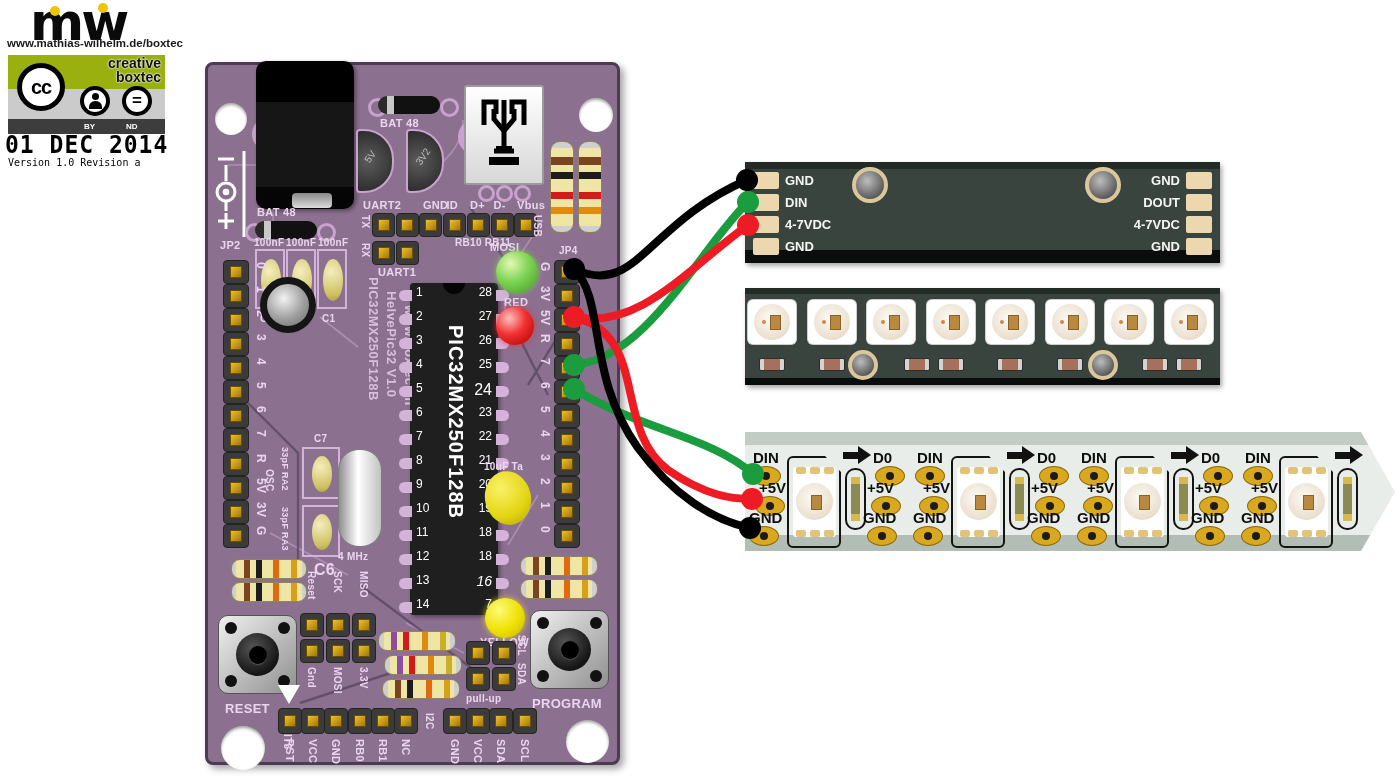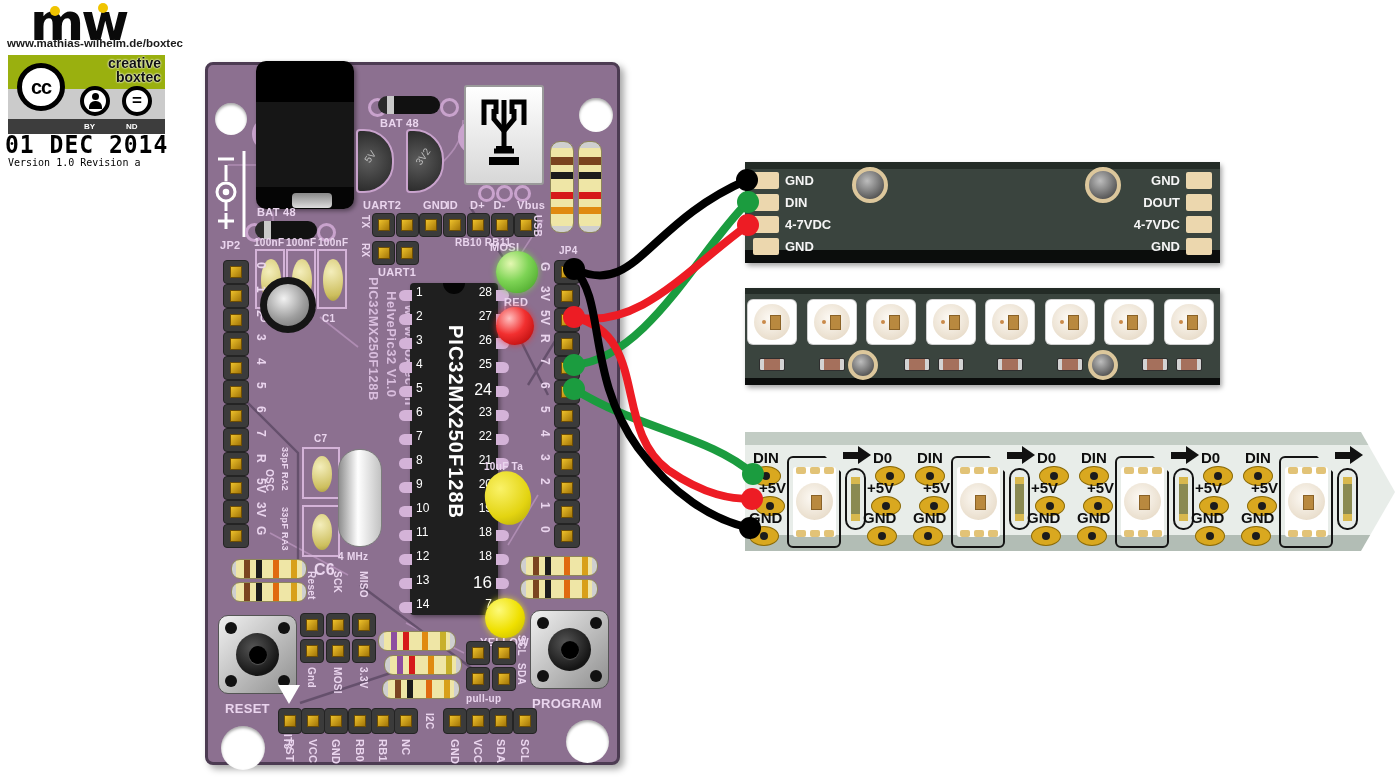--- a/index.html
+++ b/index.html
@@ -295,21 +295,21 @@
         <div style="position: absolute; right: 6px; top: 50px; font-size: 12px; color: rgb(255, 255, 255);">26</div>
         <div style="position: absolute; right: 6px; top: 74px; font-size: 12px; color: rgb(255, 255, 255);">25</div>
         <div style="position: absolute; right: 6px; top: 98px; font-size: 16px; color: rgb(255, 255, 255);">24</div>
         <div style="position: absolute; right: 6px; top: 122px; font-size: 12px; color: rgb(255, 255, 255);">23</div>
         <div style="position: absolute; right: 6px; top: 146px; font-size: 12px; color: rgb(255, 255, 255);">22</div>
         <div style="position: absolute; right: 6px; top: 170px; font-size: 12px; color: rgb(255, 255, 255);">21</div>
         <div style="position: absolute; right: 6px; top: 194px; font-size: 12px; color: rgb(255, 255, 255);">20</div>
         <div style="position: absolute; right: 6px; top: 218px; font-size: 12px; color: rgb(255, 255, 255);">19</div>
         <div style="position: absolute; right: 6px; top: 242px; font-size: 12px; color: rgb(255, 255, 255);">18</div>
         <div style="position: absolute; right: 6px; top: 266px; font-size: 12px; color: rgb(255, 255, 255);">18</div>
-        <div style="position: absolute; right: 6px; top: 290px; font-size: 17px; color: rgb(255, 255, 255);">16</div>
+        <div style="position: absolute; right: 6px; top: 290px; font-size: 14px; color: rgb(255, 255, 255); font-style: italic;">16</div>
         <div style="position: absolute; right: 6px; top: 314px; font-size: 12px; color: rgb(255, 255, 255);">7</div>
       </div>
       <div style="position: absolute; left: 191px; top: 225px; width: 13px; height: 11px; background: rgb(212, 179, 216); border-radius: 6px 0px 0px 6px;"></div>
       <div style="position: absolute; left: 191px; top: 249px; width: 13px; height: 11px; background: rgb(212, 179, 216); border-radius: 6px 0px 0px 6px;"></div>
       <div style="position: absolute; left: 191px; top: 273px; width: 13px; height: 11px; background: rgb(212, 179, 216); border-radius: 6px 0px 0px 6px;"></div>
       <div style="position: absolute; left: 191px; top: 297px; width: 13px; height: 11px; background: rgb(212, 179, 216); border-radius: 6px 0px 0px 6px;"></div>
       <div style="position: absolute; left: 191px; top: 321px; width: 13px; height: 11px; background: rgb(212, 179, 216); border-radius: 6px 0px 0px 6px;"></div>
       <div style="position: absolute; left: 191px; top: 345px; width: 13px; height: 11px; background: rgb(212, 179, 216); border-radius: 6px 0px 0px 6px;"></div>
       <div style="position: absolute; left: 191px; top: 369px; width: 13px; height: 11px; background: rgb(212, 179, 216); border-radius: 6px 0px 0px 6px;"></div>
       <div style="position: absolute; left: 191px; top: 393px; width: 13px; height: 11px; background: rgb(212, 179, 216); border-radius: 6px 0px 0px 6px;"></div>

